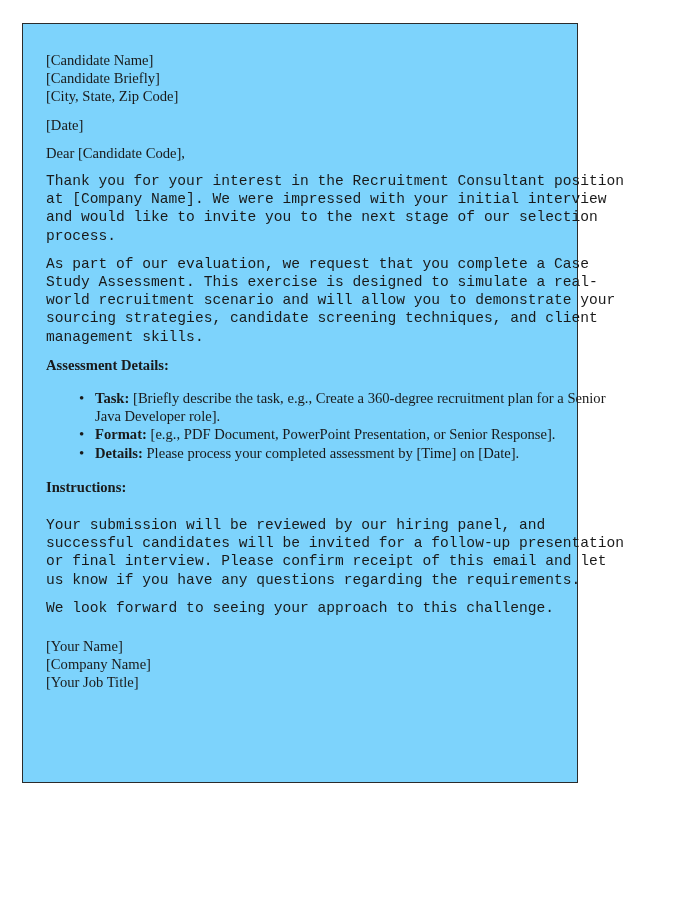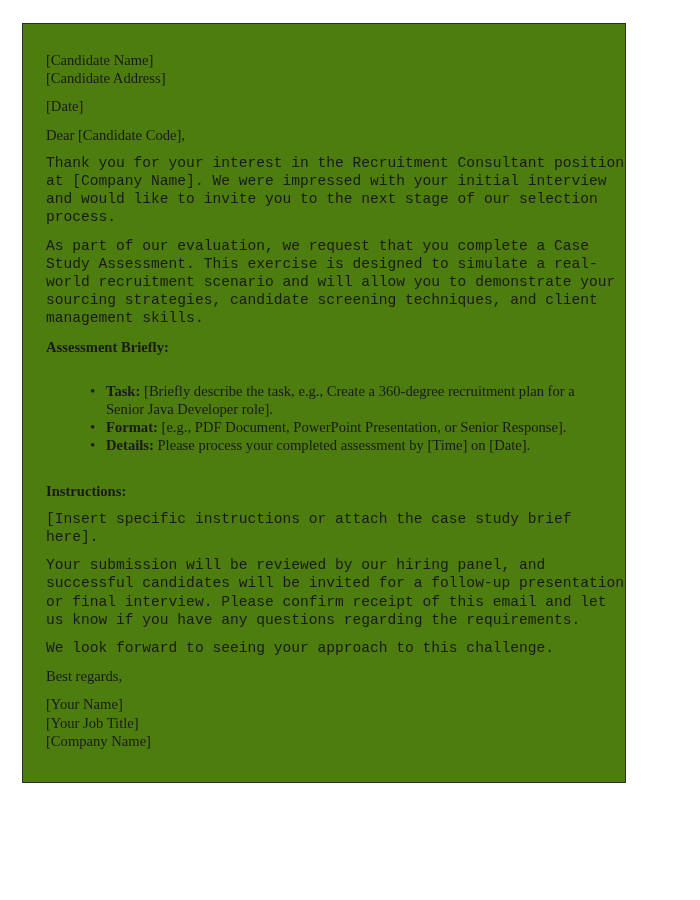--- a/index.html
+++ b/index.html
@@ -12,25 +12,25 @@
     height: 900px;
     font-family: "Liberation Serif", "DejaVu Serif", serif;
     color: #1a1a1a;
     position: relative;
     overflow: hidden;
   }
   .page-frame {
     position: absolute;
     left: 22px;
     top: 23px;
-    width: 604px;
+    width: 556px;
     height: 760px;
     border: 1px solid #2b2b2b;
     box-sizing: border-box;
-    background: #4d7c0f;
+    background: #7dd3fc;
   }
   .letter-body {
     position: absolute;
     left: 23px;
     top: 27px;
     width: 582px;
     font-size: 14.6px;
     line-height: 18.2px;
     text-align: left;
   }
@@ -44,21 +44,21 @@
     margin: 0;
     font-family: Liberation Mono, monospace;
   }
   h3.section-head {
     margin: 0;
     font-size: 14.6px;
     line-height: 18.2px;
     font-weight: bold;
   }
   ul.details-list {
-    margin: 17px;
+    margin: 6px;
     padding: 0 0 0 43px;
     list-style: none;
   }
   ul.details-list > li {
     position: relative;
     margin: 0;
     padding: 0;
   }
   ul.details-list > li::before {
     content: "\2022";
@@ -72,73 +72,72 @@
   .sig-line { white-space: nowrap; }
 </style>
 </head>
 <body>
 
 <div class="page-frame">
   <div class="letter-body">
 
     <div class="block">
       <div class="addr-line">[Candidate Name]</div>
-      <div class="addr-line">[Candidate Address]</div>
+      <div class="addr-line">[Candidate Briefly]</div>
+      <div class="addr-line">[City, State, Zip Code]</div>
     </div>
 
     <div class="gap-para"></div>
 
     <div class="addr-line">[Date]</div>
 
     <div class="gap-para"></div>
 
     <div class="addr-line">Dear [Candidate Code],</div>
 
     <div class="gap-para"></div>
 
     <p class="para">Thank you for your interest in the Recruitment Consultant position at [Company Name]. We were impressed with your initial interview and would like to invite you to the next stage of our selection process.</p>
 
     <div class="gap-para"></div>
 
     <p class="para">As part of our evaluation, we request that you complete a Case Study Assessment. This exercise is designed to simulate a real-world recruitment scenario and will allow you to demonstrate your sourcing strategies, candidate screening techniques, and client management skills.</p>
 
     <div class="gap-para"></div>
 
-    <h3 class="section-head">Assessment Briefly:</h3>
+    <h3 class="section-head">Assessment Details:</h3>
 
     <div class="gap-small"></div>
 
     <ul class="details-list">
       <li><span class="lbl">Task:</span> <span>[Briefly describe the task, e.g., Create a 360-degree recruitment plan for a Senior Java Developer role].</span></li>
       <li><span class="lbl">Format:</span> <span>[e.g., PDF Document, PowerPoint Presentation, or Senior Response].</span></li>
       <li><span class="lbl">Details:</span> <span>Please process your completed assessment by [Time] on [Date].</span></li>
     </ul>
 
     <div class="gap-para"></div>
 
     <h3 class="section-head">Instructions:</h3>
 
     <div class="gap-para"></div>
 
-    <p class="para">[Insert specific instructions or attach the case study brief here].</p>
 
     <div class="gap-para"></div>
 
     <p class="para">Your submission will be reviewed by our hiring panel, and successful candidates will be invited for a follow-up presentation or final interview. Please confirm receipt of this email and let us know if you have any questions regarding the requirements.</p>
 
     <div class="gap-para"></div>
 
     <p class="para">We look forward to seeing your approach to this challenge.</p>
 
     <div class="gap-para"></div>
 
-    <div class="sig-line">Best regards,</div>
 
     <div class="gap-para"></div>
 
     <div class="block">
       <div class="sig-line">[Your Name]</div>
+      <div class="sig-line">[Company Name]</div>
       <div class="sig-line">[Your Job Title]</div>
-      <div class="sig-line">[Company Name]</div>
     </div>
 
   </div>
 </div>
 
 </body></html>

